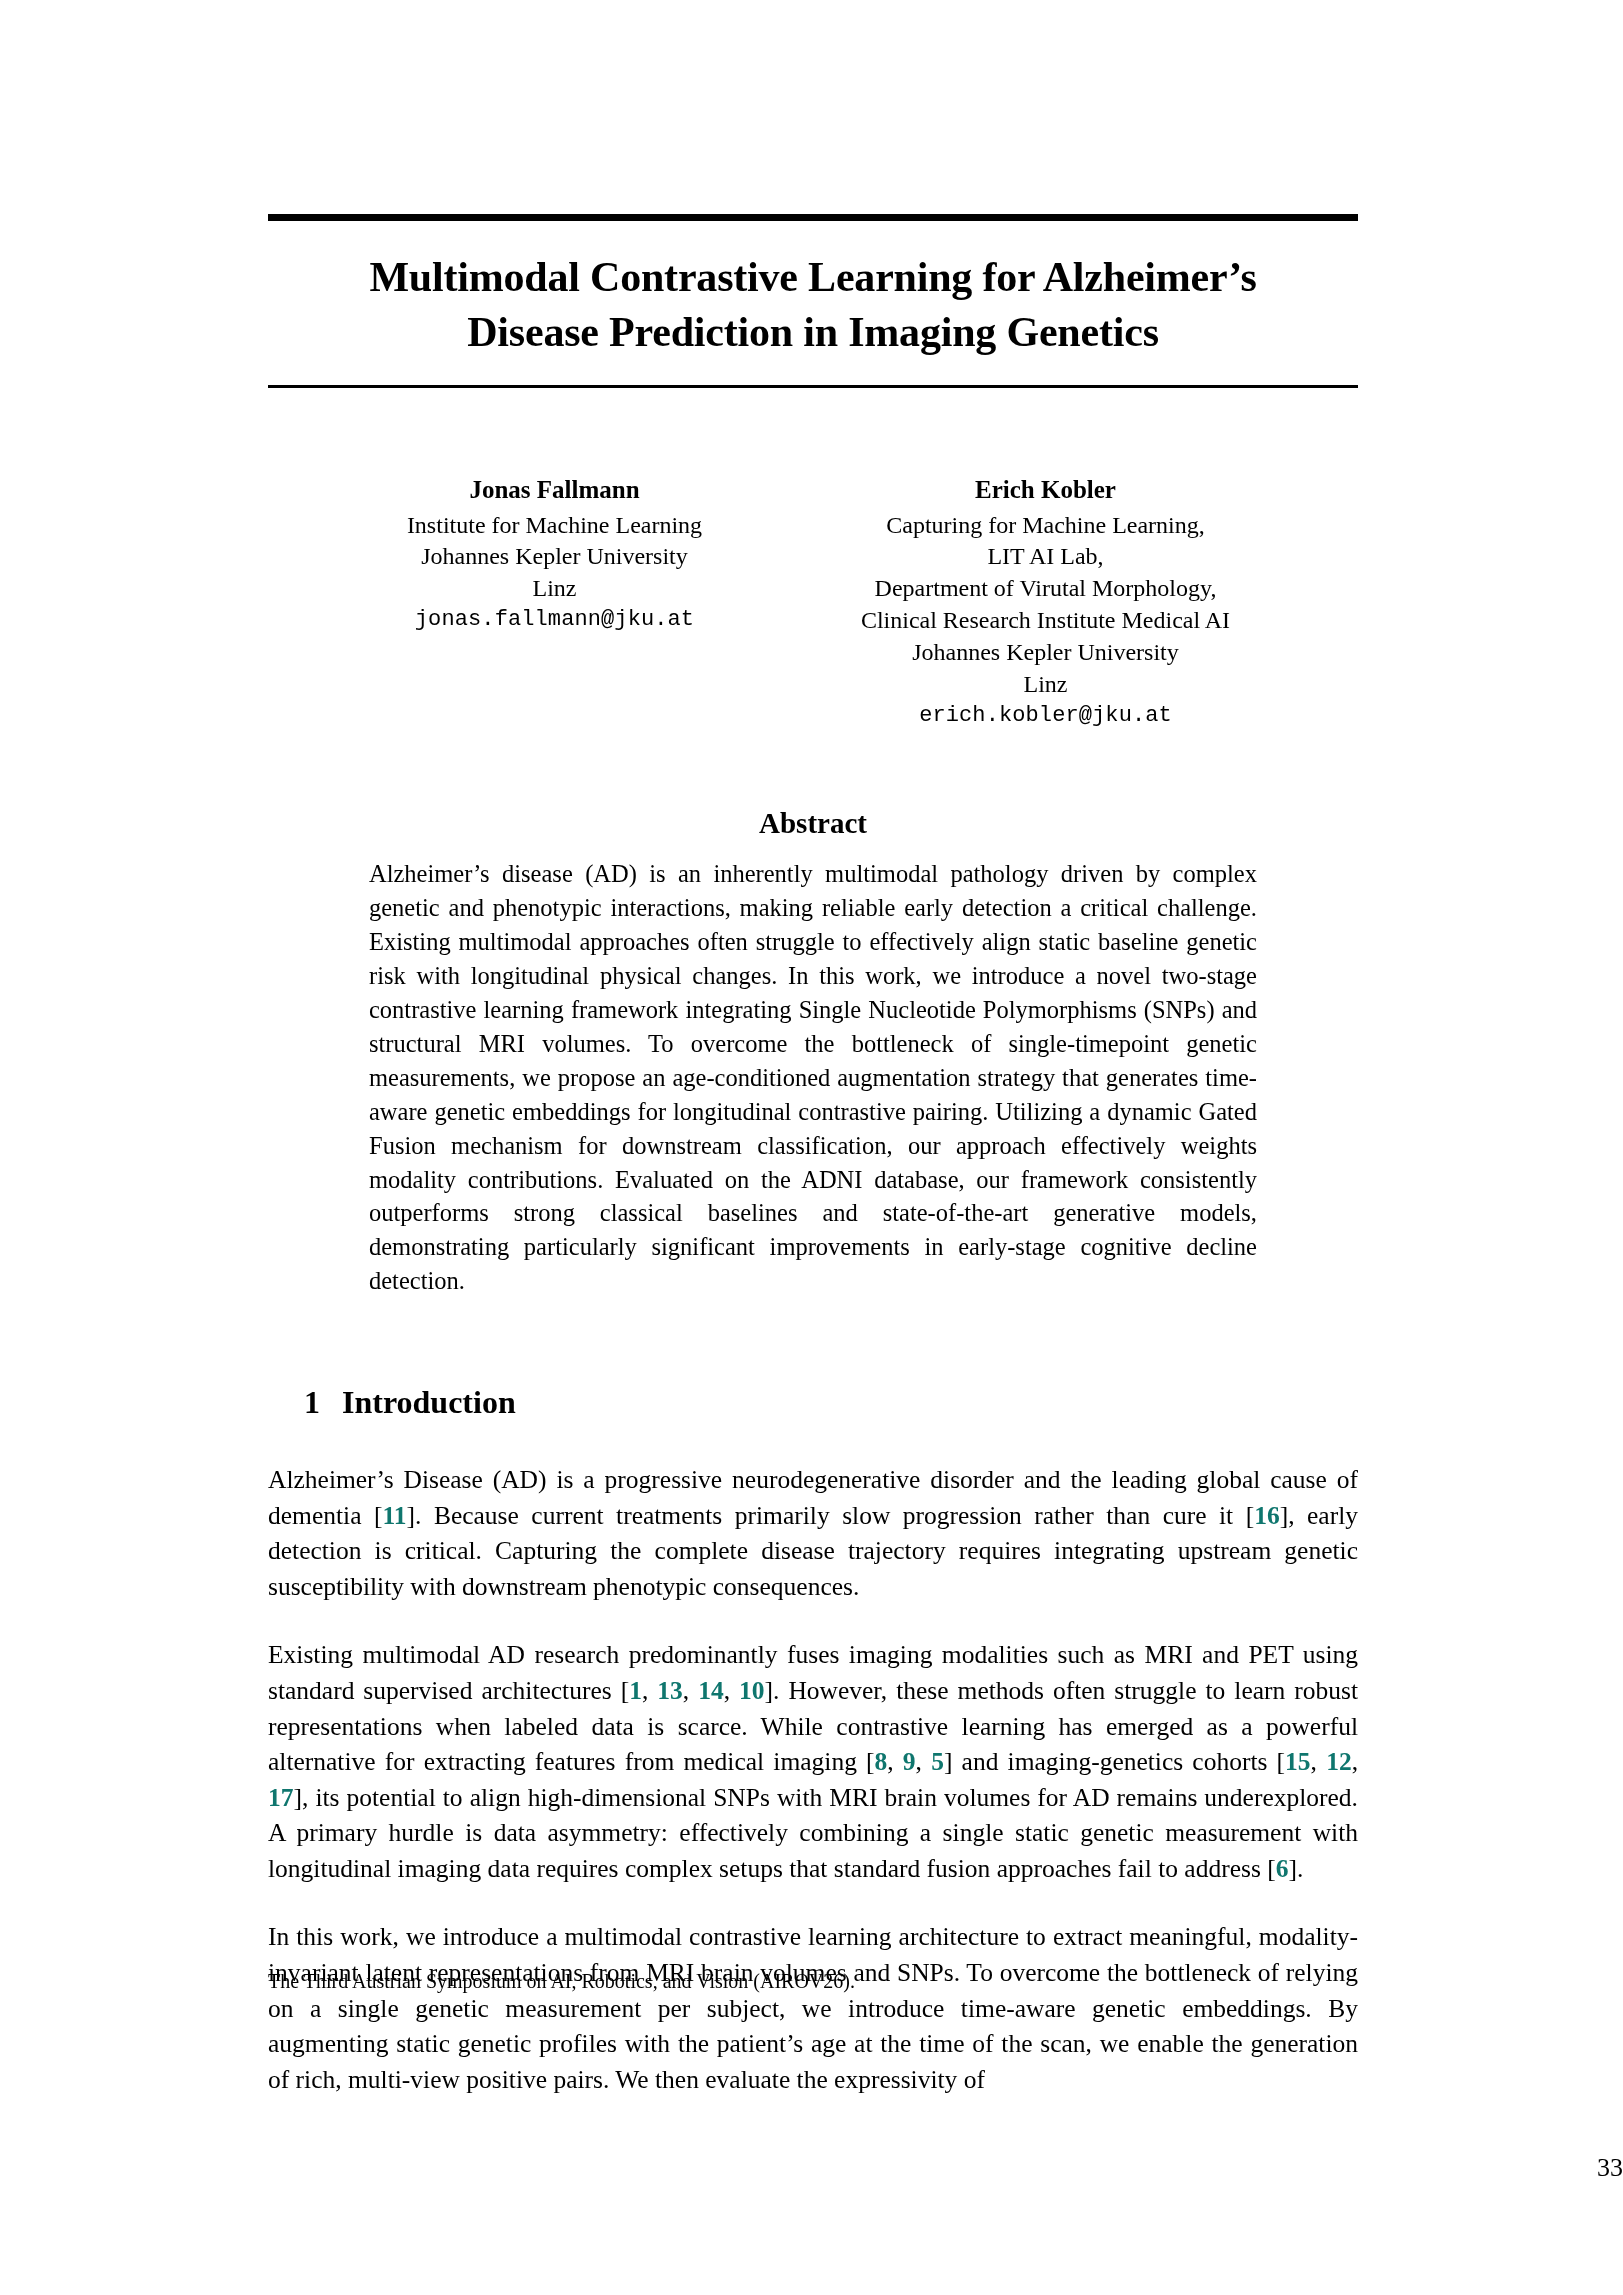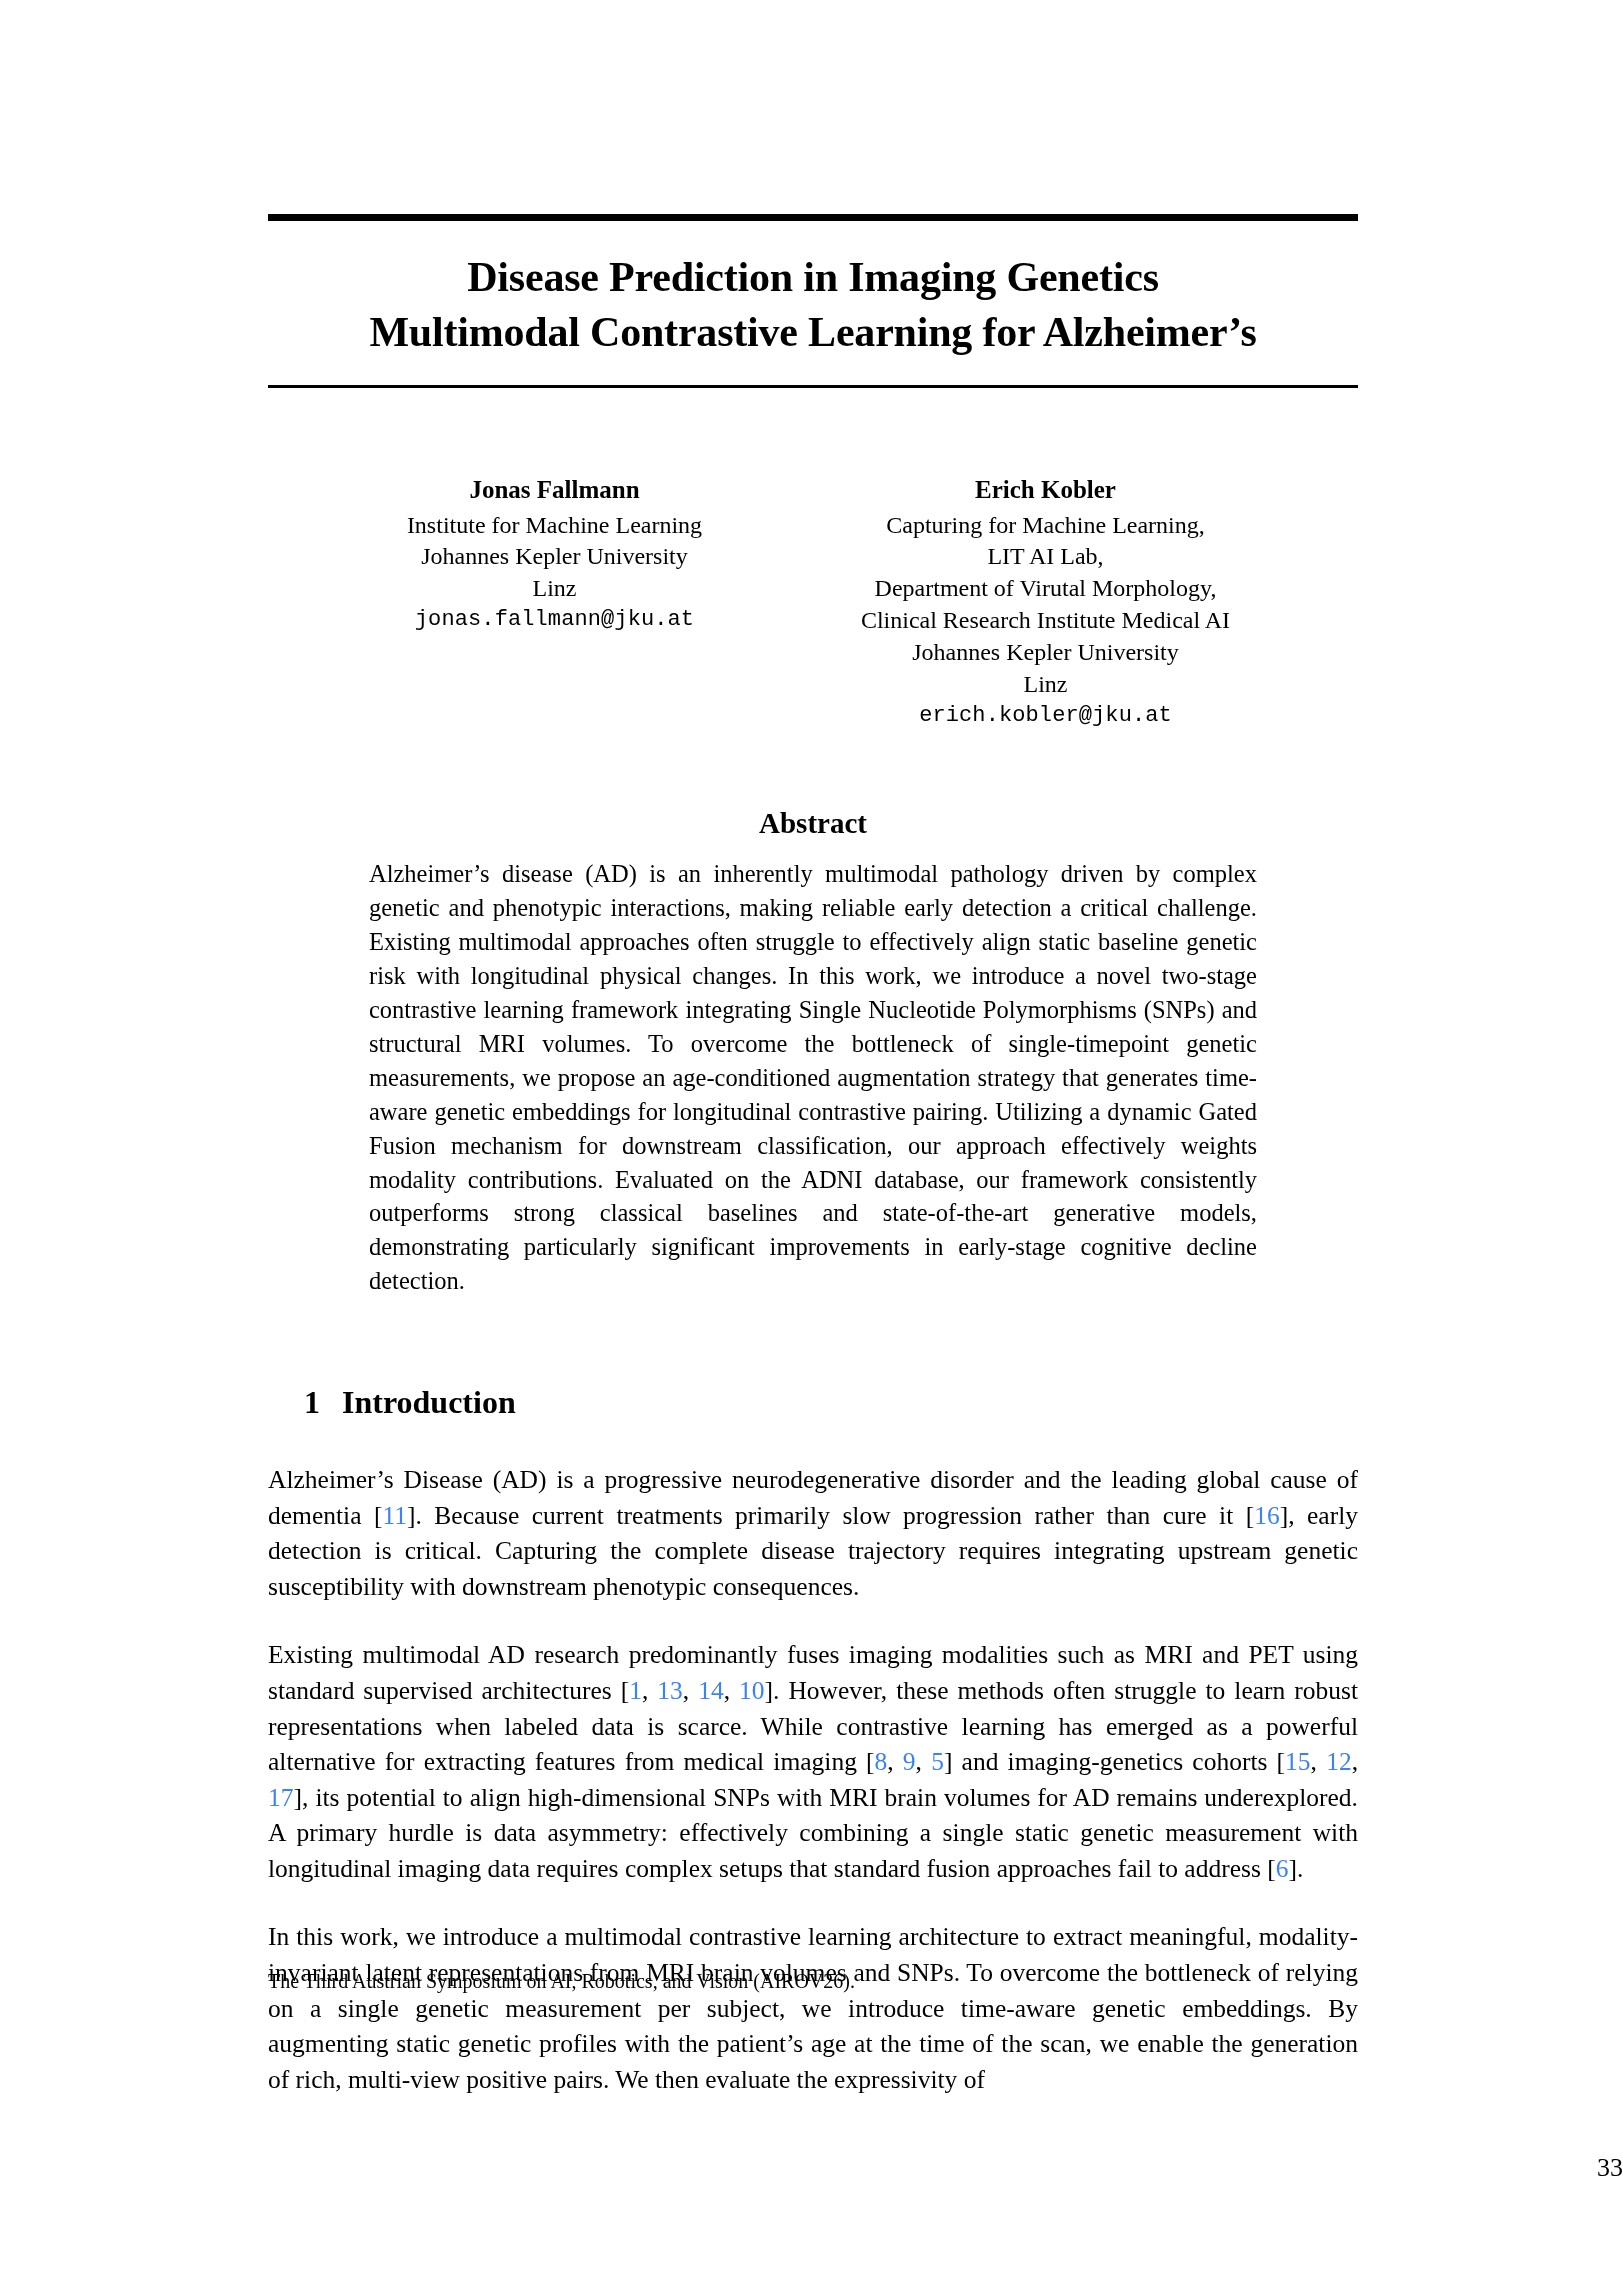--- a/index.html
+++ b/index.html
@@ -107,21 +107,21 @@
   
   .body-par {
     font-size: 25.5px;
     line-height: 1.395;
     text-align: justify;
     text-justify: inter-word;
     margin: 0;
     margin-top: 33px;
   }
   .body-par.first { margin-top: 41px; }
-  .cite { color: #3b82f6; }
+  .cite { color: #0f766e; font-weight: bold; }
   
   .footnote-area {
     position: absolute;
     left: 268px;
     top: 1968px;
     width: 1090px;
   }
   .footnote {
     font-size: 20px;
     line-height: 1.3;
@@ -141,22 +141,22 @@
 
 <div class="page">
 
   <div class="rule-top-spacer"></div>
 
   <div class="content" style="top:214px;">
 
     <div class="rule-thick"></div>
 
     <div class="title">
+      <div>Multimodal Contrastive Learning for Alzheimer’s</div>
       <div>Disease Prediction in Imaging Genetics</div>
-      <div>Multimodal Contrastive Learning for Alzheimer’s</div>
     </div>
 
     <div class="rule-thin"></div>
 
     <div class="authors">
 
       <div class="author-block left">
         <div class="author-name">Jonas Fallmann</div>
         <span class="author-line">Institute for Machine Learning</span>
         <span class="author-line">Johannes Kepler University</span>

